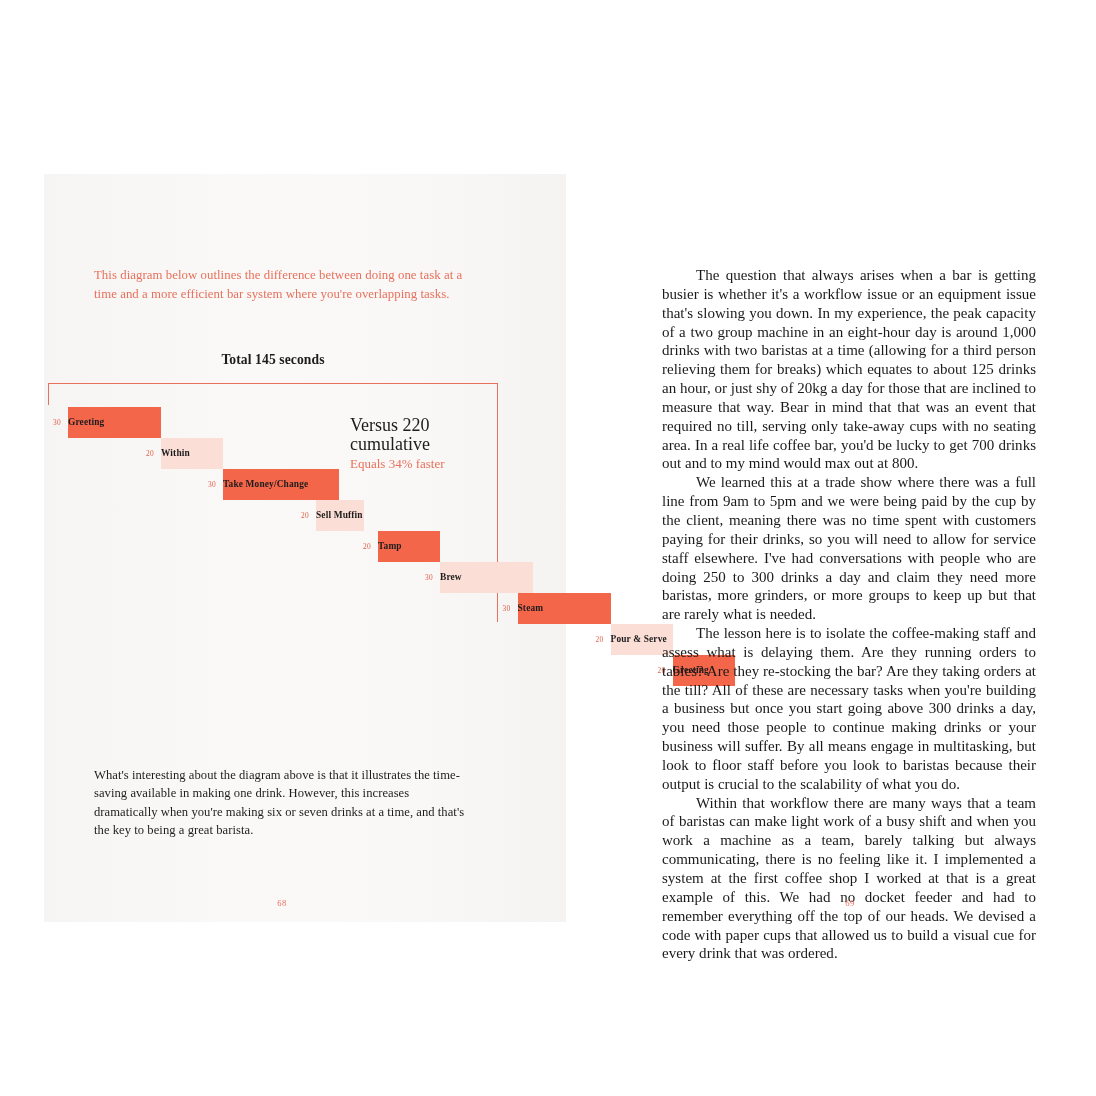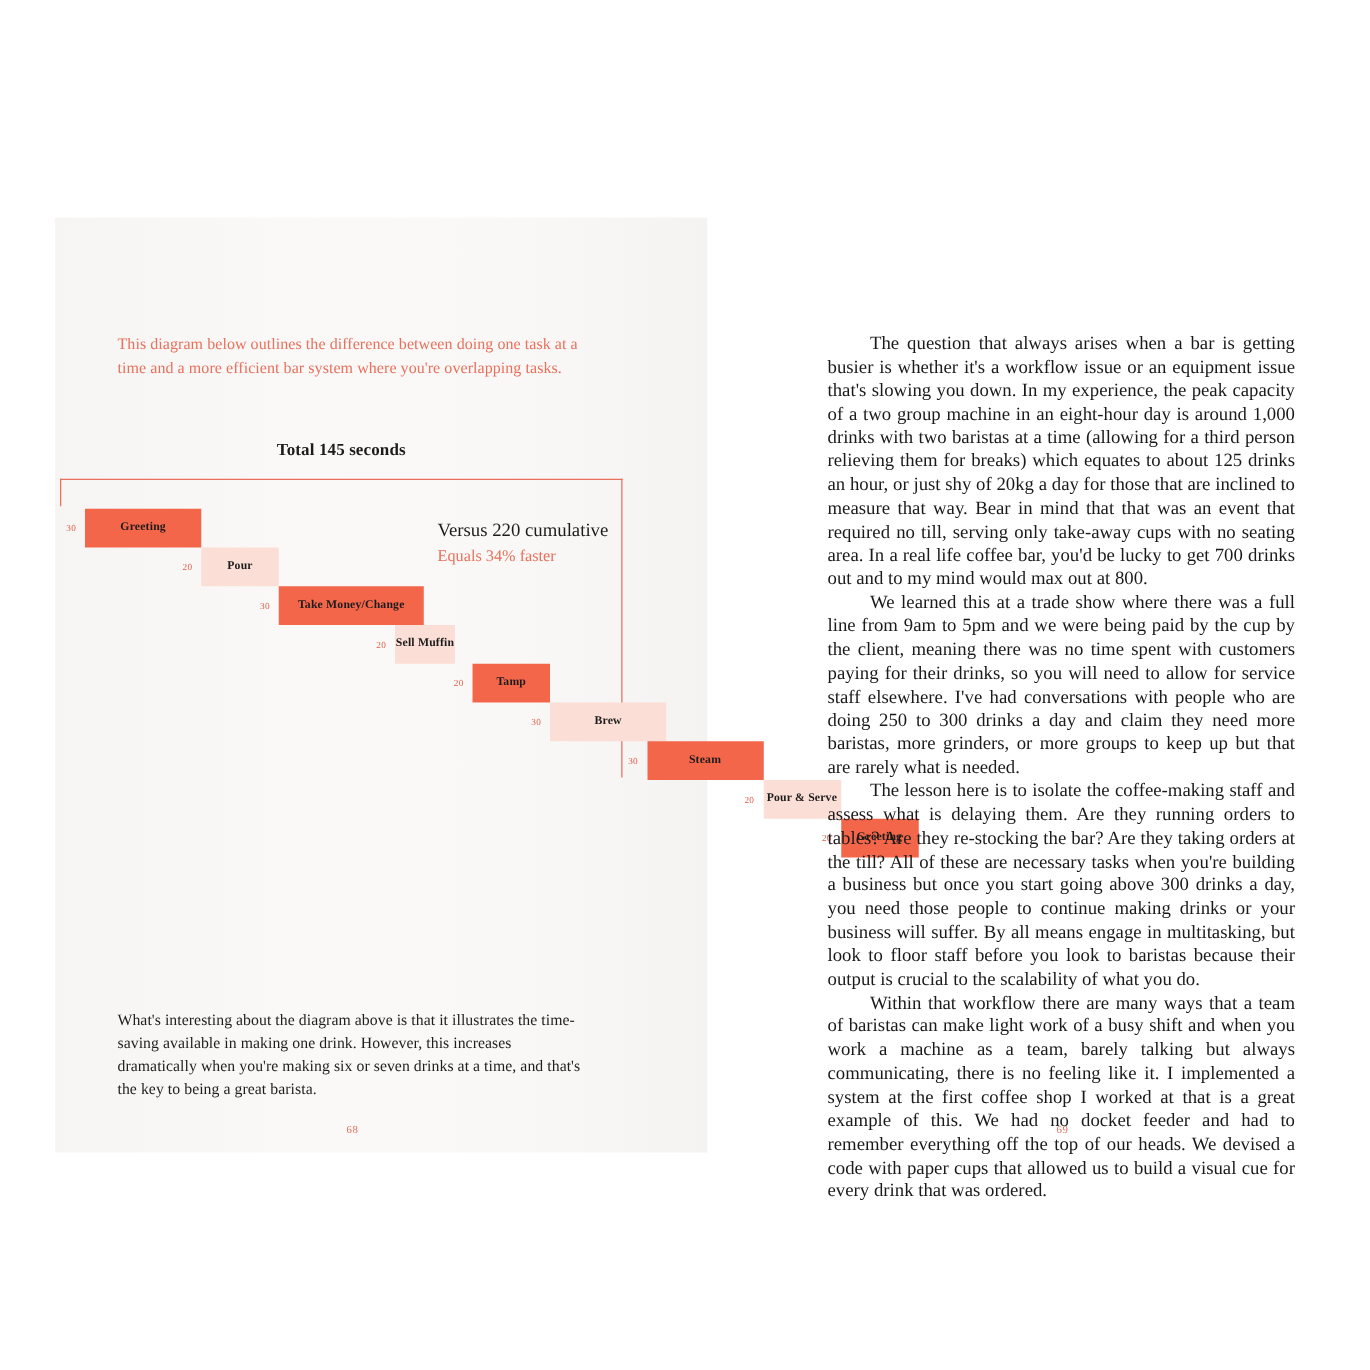--- a/index.html
+++ b/index.html
@@ -95,21 +95,21 @@
   .legend {
     position: absolute;
     left: 302px;
     top: 33px;
     width: 150px;
     line-height: 19px;
   }
   .legend-versus {
     display: block;
     color: #1c1c1c;
-    font-size: 15px;
+    font-size: 18px;
   }
   .legend-equals {
     display: block;
     color: #e8705c;
     font-size: 13px;
   }
 
   .bars {
     position: absolute;
     left: 0;
@@ -132,35 +132,35 @@
     font-size: 7.4px;
     letter-spacing: .3px;
     white-space: nowrap;
   }
   .bar-box {
     position: absolute;
     left: 0;
     top: 0;
     height: 31px;
     line-height: 31px;
-    text-align: center;
+    text-align: left;
     font-size: 9.4px;
     font-weight: bold;
     color: #1c1c1c;
     letter-spacing: .15px;
     white-space: nowrap;
   }
   .bar-box.solid { background: #f4664a; }
   .bar-box.pale  { background: #fbded6; }
 
   
   .caption {
     position: absolute;
     left: 94px;
-    top: 807px;
+    top: 766px;
     width: 378px;
     color: #1e1e1e;
     font-size: 12.6px;
     line-height: 18.4px;
     letter-spacing: .05px;
   }
 
   
   .body-col {
     position: absolute;
@@ -210,21 +210,21 @@
       <span class="legend-equals">Equals 34% faster</span>
     </div>
 
     <div class="bars" id="bars">
         <div class="bar-row" style="left: 20px; top: 24px; width: 93px;">
           <span class="bar-dur">30</span>
           <div class="bar-box solid" style="width: 93px;"><span>Greeting</span></div>
         </div>
         <div class="bar-row" style="left: 113px; top: 55px; width: 62px;">
           <span class="bar-dur">20</span>
-          <div class="bar-box pale" style="width: 62px;"><span>Pour</span></div>
+          <div class="bar-box pale" style="width: 62px;"><span>Within</span></div>
         </div>
         <div class="bar-row" style="left: 175px; top: 86px; width: 93px;">
           <span class="bar-dur">30</span>
           <div class="bar-box solid" style="width: 116px;"><span>Take Money/Change</span></div>
         </div>
         <div class="bar-row" style="left: 268px; top: 117px; width: 62px;">
           <span class="bar-dur">20</span>
           <div class="bar-box pale" style="width: 48px;"><span>Sell Muffin</span></div>
         </div>
         <div class="bar-row" style="left: 330px; top: 148px; width: 62px;">

